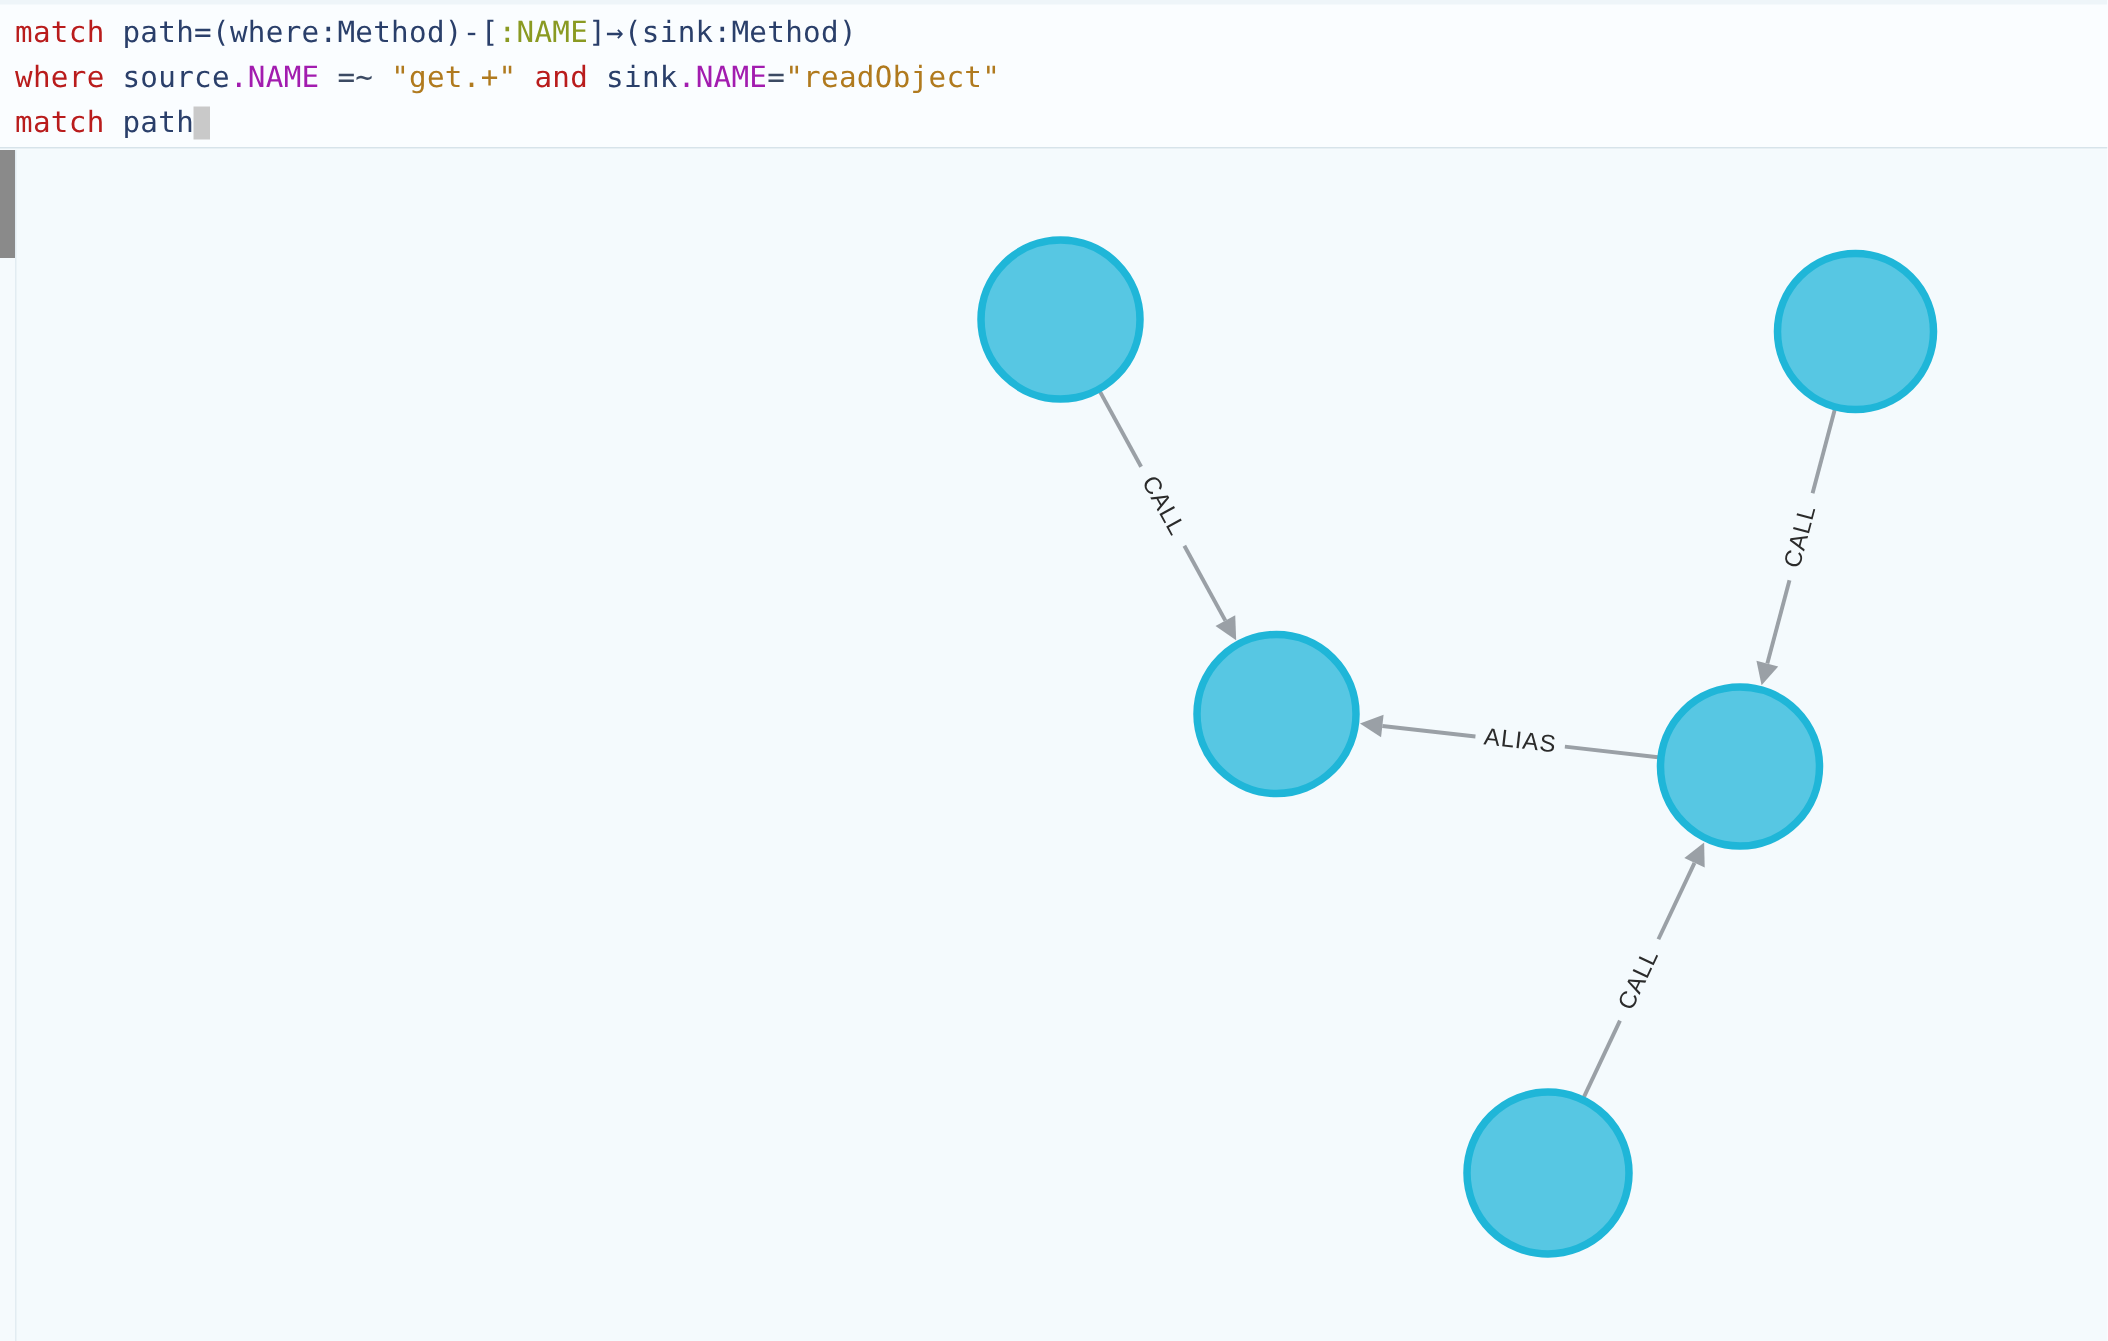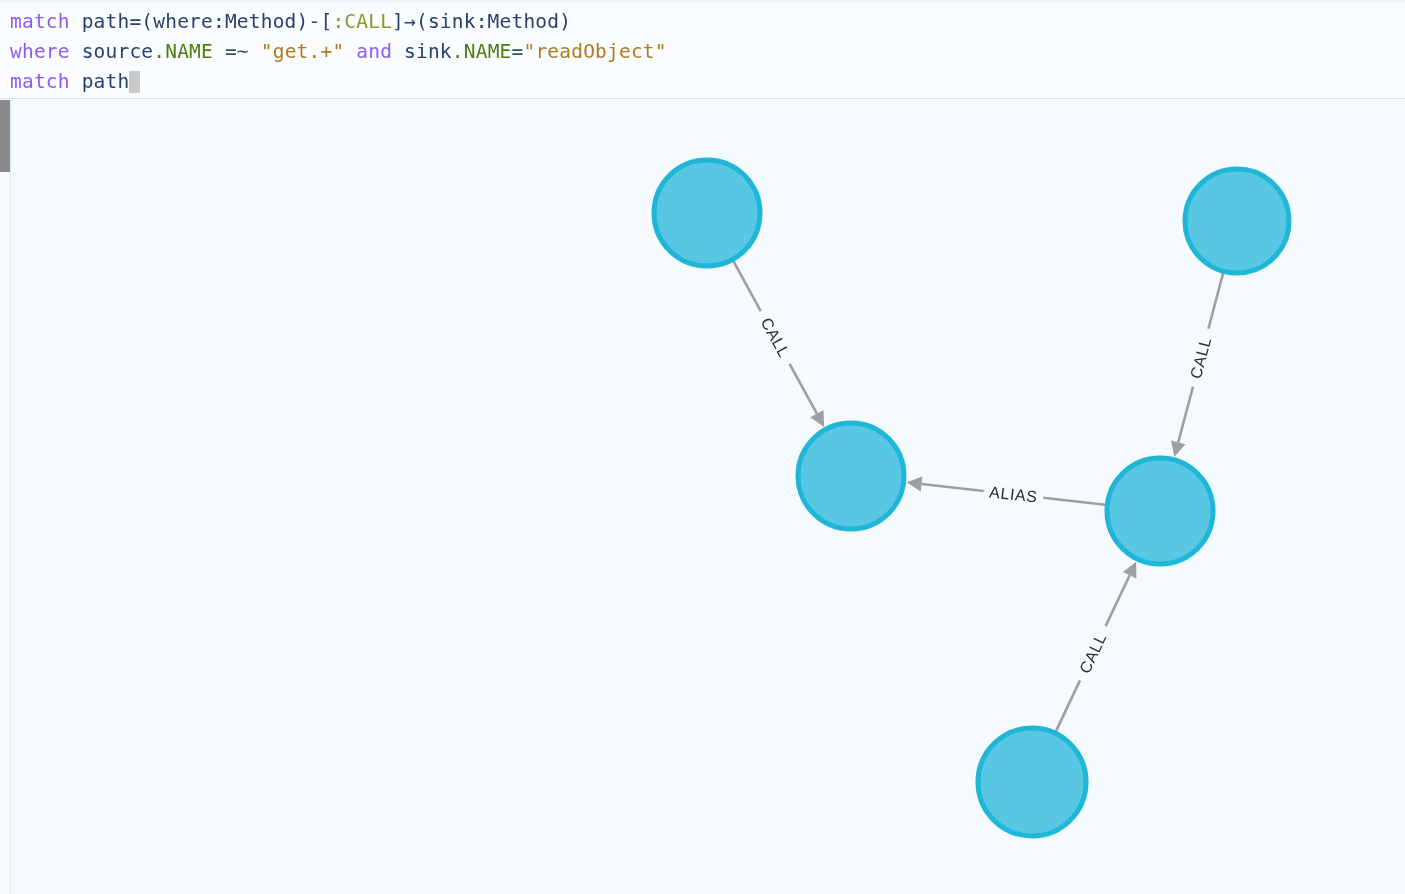--- a/index.html
+++ b/index.html
@@ -44,24 +44,24 @@
     font-family: "DejaVu Sans Mono", "Liberation Mono", monospace;
     font-size: 19.5px;
     letter-spacing: 0.2px;
     white-space: pre;
     line-height: 1;
   }
   .code-line.l1 { top: 12px; }
   .code-line.l2 { top: 42px; }
   .code-line.l3 { top: 71px; }
 
-  .tok-kw     { color: #8b5cf6; }
+  .tok-kw     { color: #b91c1c; }
   .tok-ident  { color: #2a3f6a; }
   .tok-punct  { color: #3b4a63; }
-  .tok-prop   { color: #4d7c0f; }
+  .tok-prop   { color: #a21caf; }
   .tok-rel    { color: #8a9a22; }
   .tok-str    { color: #b07a1e; }
 
   .cursor {
     display: inline-block;
     width: 11px;
     height: 22px;
     background: #c9c9c9;
     vertical-align: -5px;
   }
@@ -140,21 +140,21 @@
   .wm-cn { stroke: #f3b8b8; }
   .wm-en { stroke: #dcdcdc; }
 </style>
 </head>
 <body>
 
 <div id="app">
 
   <div id="editor">
     <div id="editor-top-rule"></div>
-    <div class="code-line l1" id="code-line-1"><span class="tok-kw">match </span><span class="tok-ident">path=(where:Method)-[</span><span class="tok-rel">:CALL</span><span class="tok-ident">]→(sink:Method)</span></div>
+    <div class="code-line l1" id="code-line-1"><span class="tok-kw">match </span><span class="tok-ident">path=(where:Method)-[</span><span class="tok-rel">:NAME</span><span class="tok-ident">]→(sink:Method)</span></div>
     <div class="code-line l2" id="code-line-2"><span class="tok-kw">where </span><span class="tok-ident">source</span><span class="tok-prop">.NAME</span><span class="tok-punct"> =~ </span><span class="tok-str">"get.+"</span><span class="tok-kw"> and </span><span class="tok-ident">sink</span><span class="tok-prop">.NAME</span><span class="tok-punct">=</span><span class="tok-str">"readObject"</span></div>
     <div class="code-line l3" id="code-line-3"><span class="tok-kw">match </span><span class="tok-ident">path</span><span class="cursor"></span></div>
   </div>
 
   <div id="vscroll-track">
     <div id="vscroll-thumb"></div>
   </div>
 
   <div id="graph">
     <svg id="graph-svg" viewBox="0 0 1405 894">

